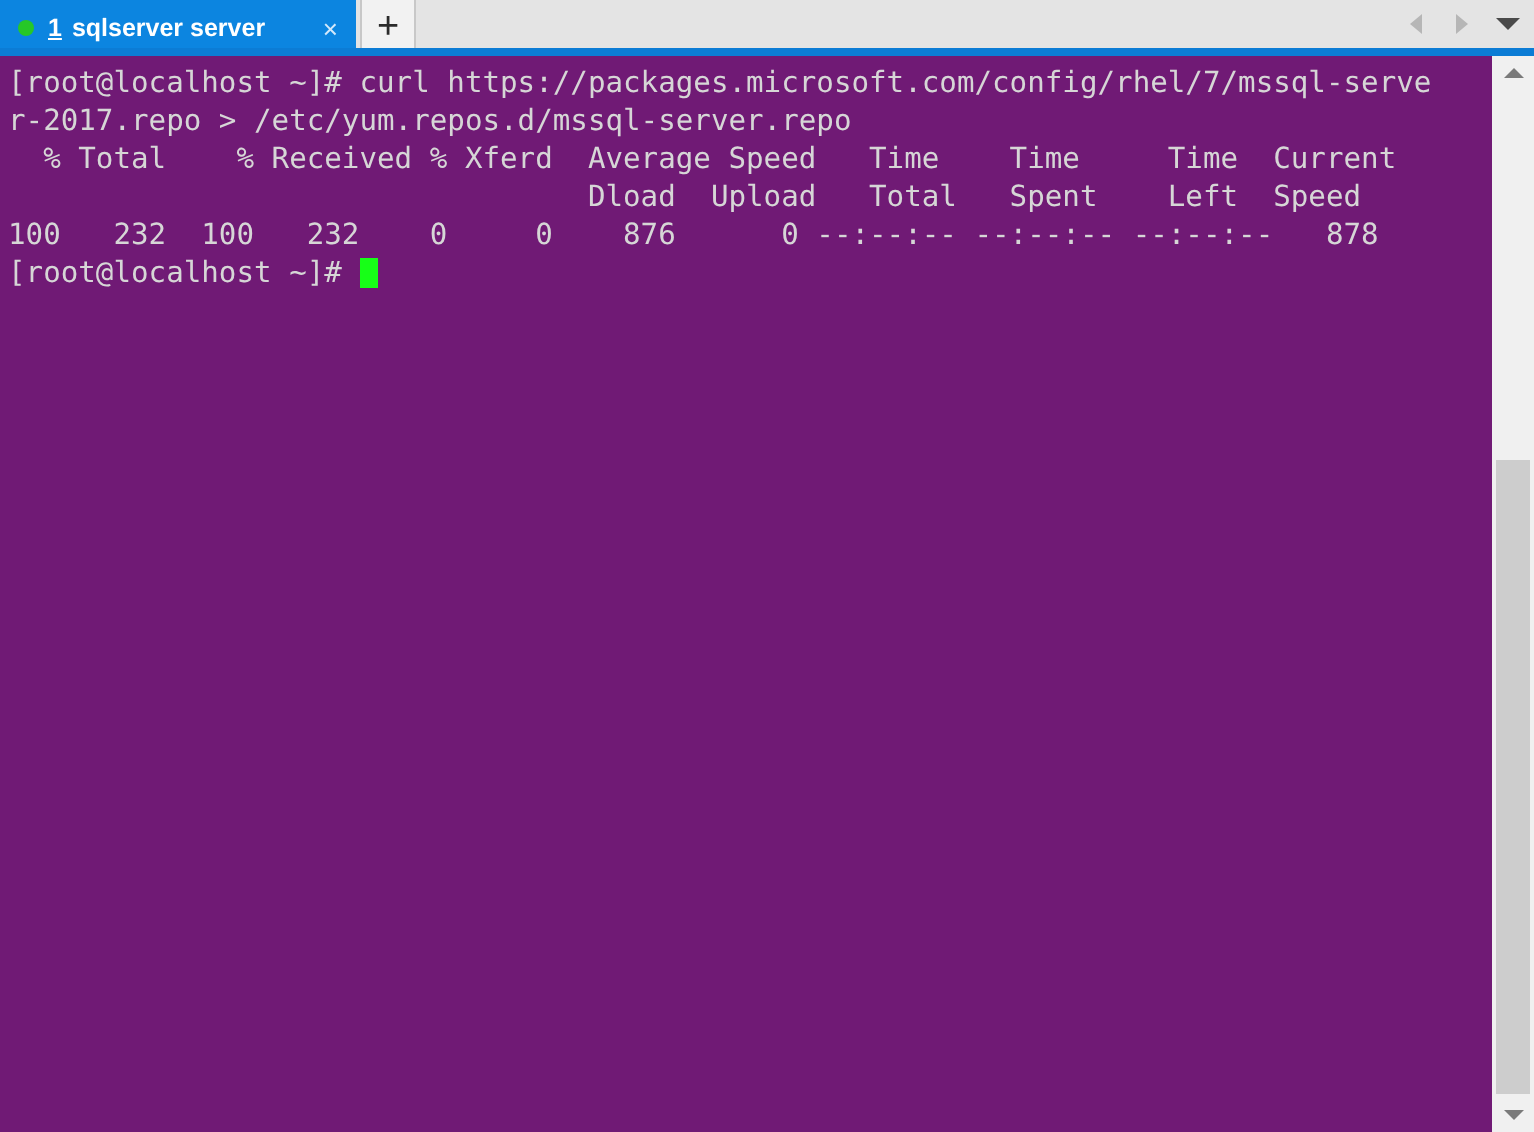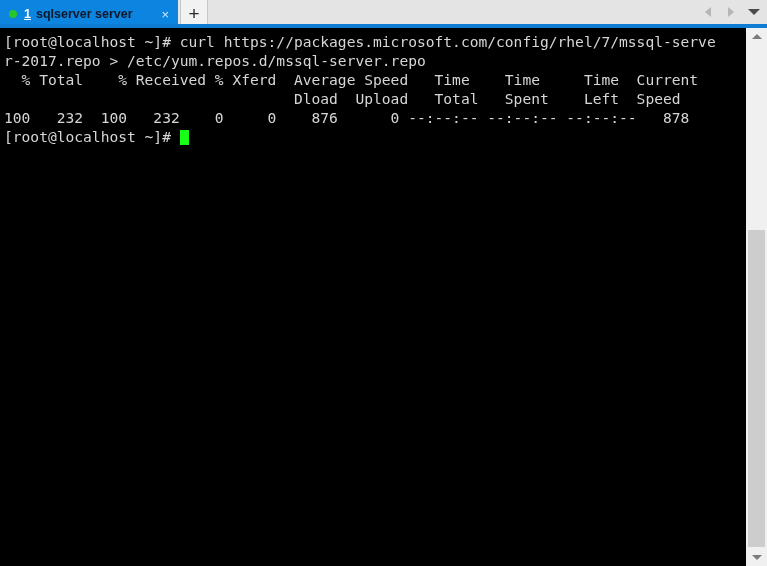--- a/index.html
+++ b/index.html
@@ -65,21 +65,21 @@
   }
   .tab-index {
     color: #ffffff;
     font-size: 12.5px;
     font-weight: bold;
     text-decoration: underline;
     margin-right: 5px;
     white-space: nowrap;
   }
   .tab-title {
-    color: #0f172a;
+    color: #ffffff;
     font-size: 12.5px;
     font-weight: bold;
     white-space: nowrap;
     overflow: hidden;
     flex: 1 1 auto;
   }
   .tab-close {
     color: #d4e9fb;
     font-size: 13px;
     line-height: 1;
@@ -127,21 +127,21 @@
     cursor: default;
   }
 
   
   .terminal {
     position: absolute;
     left: 0;
     top: 28px;
     width: 746px;
     height: 538px;
-    background: #000000;
+    background: #701a75;
     overflow: hidden;
   }
   .term-screen {
     position: absolute;
     left: 4px;
     top: 4px;
     right: 0;
     font-family: "DejaVu Sans Mono", "Liberation Mono", monospace;
     font-size: 14.6px;
     line-height: 19px;

